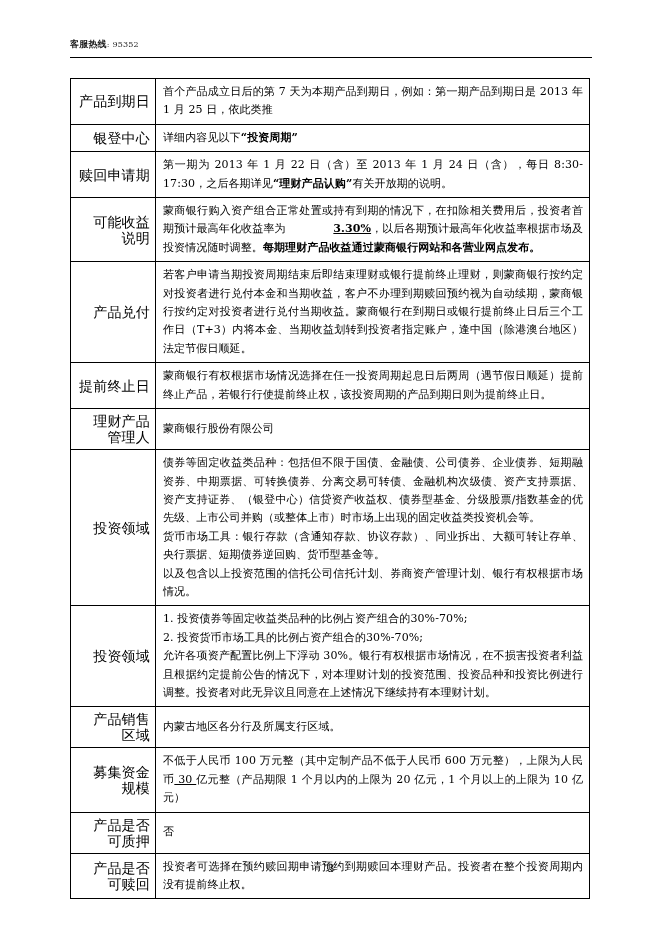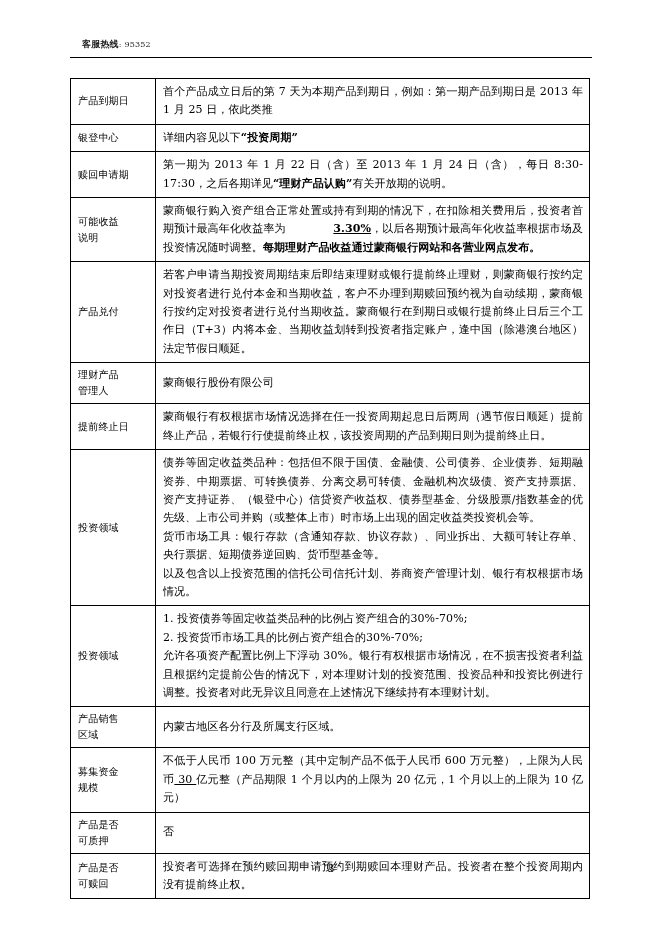--- a/index.html
+++ b/index.html
@@ -29,21 +29,20 @@
     position: absolute;
     left: 70px;
     top: 38px;
     width: 522px;
   }
   .page-header .hdr-line {
     font-size: 8.5px;
     line-height: 12px;
     white-space: nowrap;
     color: #1a1a1a;
-    margin-left: 12px;
   }
   .page-header .hdr-label {
     font-weight: bold;
     font-size: 9px;
     letter-spacing: 0.2px;
   }
   .page-header .hdr-value {
     font-size: 8px;
     letter-spacing: 0.2px;
   }
@@ -69,24 +68,24 @@
   .spec-table col.c-value { width: 434px; }
 
   .spec-table td {
     border: 1px solid #000;
     vertical-align: middle;
     padding: 0;
   }
 
   .cell-label {
     padding: 4px 5px 4px 7px;
-    font-size: 10px;
+    font-size: 14px;
     line-height: 16px;
     letter-spacing: 0.2px;
-    text-align: left;
+    text-align: right;
   }
   .cell-value {
     padding: 4px 6px 4px 7px;
     font-size: 11px;
     line-height: 18.4px;
     letter-spacing: 0.1px;
     text-align: justify;
     text-justify: inter-ideograph;
     vertical-align: top;
   }
@@ -172,34 +171,34 @@
         <td class="v-mid">
           <div class="cell-label">产品兑付</div>
         </td>
         <td class="v-top">
           <div class="cell-value">若客户申请当期投资周期结束后即结束理财或银行提前终止理财，则蒙商银行按约定对投资者进行兑付本金和当期收益，客户不办理到期赎回预约视为自动续期，蒙商银行按约定对投资者进行兑付当期收益。蒙商银行在到期日或银行提前终止日后三个工作日（T+3）内将本金、当期收益划转到投资者指定账户，逢中国（除港澳台地区）法定节假日顺延。</div>
         </td>
       </tr>
 
       <tr>
         <td class="v-mid">
+          <div class="cell-label">提前终止日</div>
+        </td>
+        <td class="v-top">
+          <div class="cell-value">蒙商银行有权根据市场情况选择在任一投资周期起息日后两周（遇节假日顺延）提前终止产品，若银行行使提前终止权，该投资周期的产品到期日则为提前终止日。</div>
+        </td>
+      </tr>
+
+      <tr>
+        <td class="v-mid">
           <div class="cell-label" style="white-space:pre-line">理财产品
 管理人</div>
         </td>
         <td class="v-mid">
           <div class="cell-value">蒙商银行股份有限公司</div>
-        </td>
-      </tr>
-
-      <tr>
-        <td class="v-mid">
-          <div class="cell-label">提前终止日</div>
-        </td>
-        <td class="v-top">
-          <div class="cell-value">蒙商银行有权根据市场情况选择在任一投资周期起息日后两周（遇节假日顺延）提前终止产品，若银行行使提前终止权，该投资周期的产品到期日则为提前终止日。</div>
         </td>
       </tr>
 
       <tr>
         <td class="v-mid">
           <div class="cell-label">投资领域</div>
         </td>
         <td class="v-top">
           <div class="cell-value">
             <p>债券等固定收益类品种：包括但不限于国债、金融债、公司债券、企业债券、短期融资券、中期票据、可转换债券、分离交易可转债、金融机构次级债、资产支持票据、资产支持证券、（银登中心）信贷资产收益权、债券型基金、分级股票/指数基金的优先级、上市公司并购（或整体上市）时市场上出现的固定收益类投资机会等。</p>

